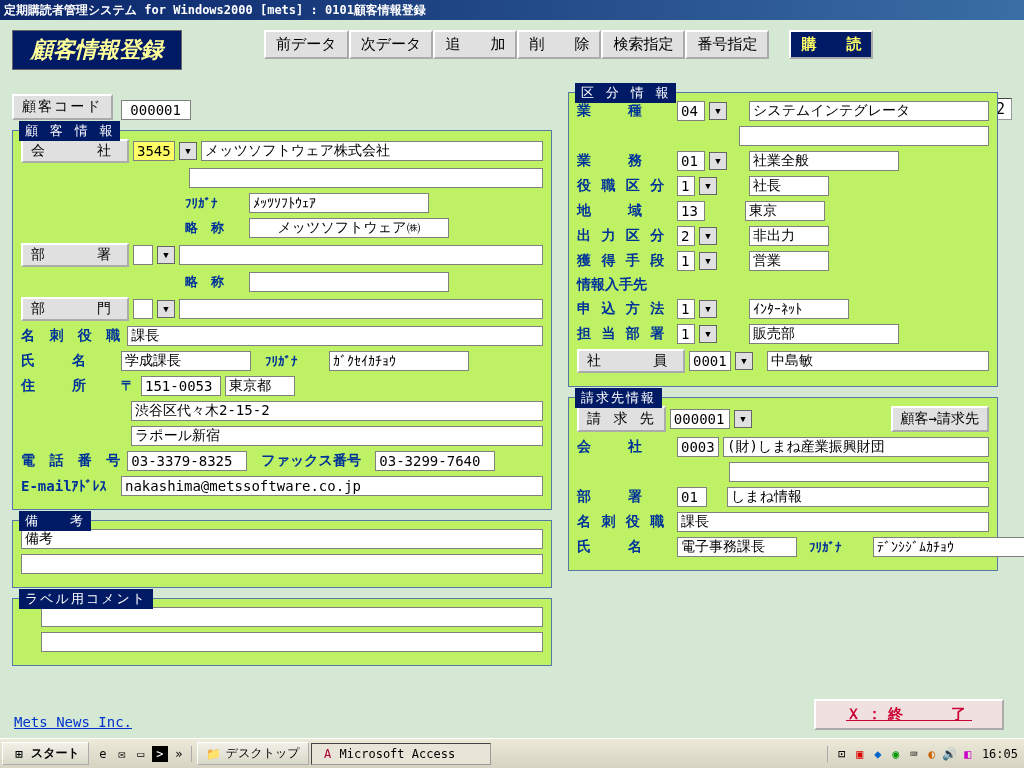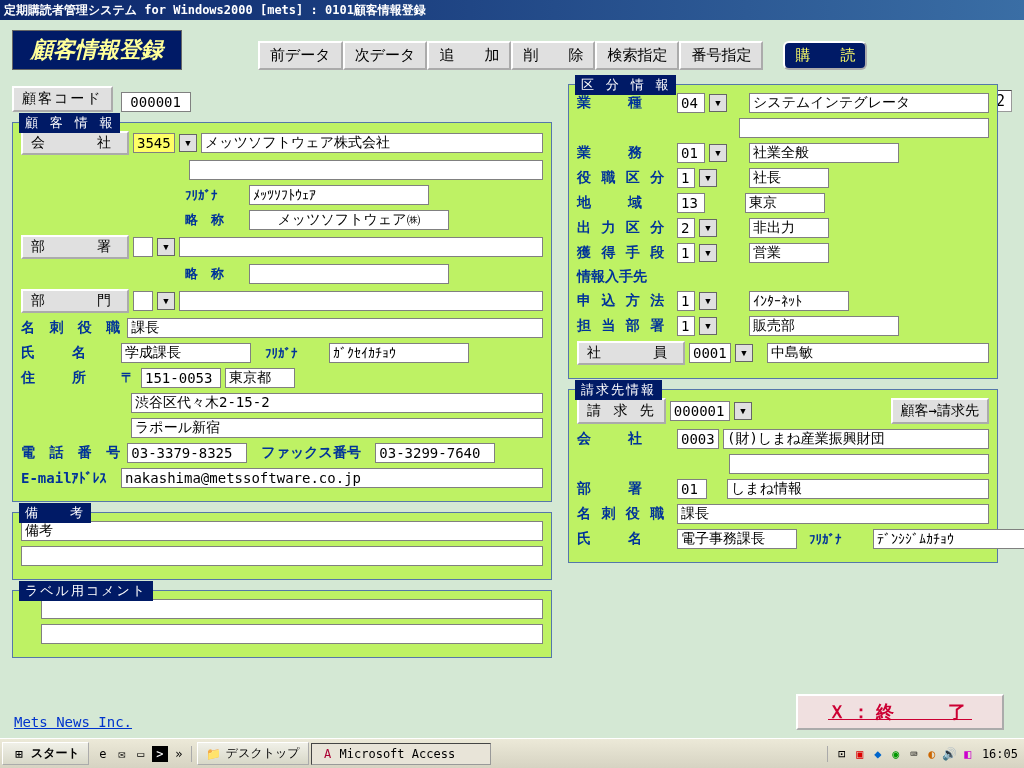--- a/index.html
+++ b/index.html
@@ -1,41 +1,41 @@
 <!DOCTYPE html>
 <html><head>
 <meta charset="utf-8">
 <style>
 * { box-sizing: border-box; margin: 0; padding: 0; font-family: "MS Gothic", "MS PGothic", monospace; }
 body { width: 1024px; height: 768px; background: #d4e8d4; overflow: hidden; position: relative; }
 .titlebar { height: 20px; background: linear-gradient(to right, #0a246a, #3a6ea5); color: #fff; font-size: 12px; line-height: 20px; padding-left: 4px; font-weight: bold; }
 .content { padding: 10px 12px; position: relative; height: 718px; }
-.header-row { display: flex; align-items: flex-end; gap: 6px; margin-bottom: 16px; }
+.header-row { display: flex; align-items: flex-start; gap: 12px; margin-bottom: 24px; }
 .title-box { background: #001a66; color: #ffff99; padding: 4px 18px; font-size: 22px; font-style: italic; font-weight: bold; border: 1px solid #666; font-family: "MS Mincho", serif; }
 .toptoolbar { display: flex; margin-left: 70px; }
 .toolbtn { background: #e0e0e0; border: 2px outset #fff; padding: 3px 10px; font-size: 15px; min-width: 84px; text-align: center; cursor: pointer; }
-.toolbtn.accent { background: #001a66; color: #ffff66; font-weight: normal; margin-left: 20px; padding: 3px 4px; border-radius: 6px; }
+.toolbtn.accent { background: #001a66; color: #ffff66; font-weight: bold; margin-left: 20px; padding: 3px 4px; }
 .row2 { display: flex; align-items: flex-end; margin: 6px 0 10px; }
 .smbtn { background: #e0e0e0; border: 2px outset #fff; padding: 2px 8px; font-size: 14px; cursor: pointer; letter-spacing: 2px; }
 .input, .select, .readonly { background: #fff; border: 1px solid #808080; font-size: 14px; padding: 1px 3px; height: 20px; }
 .bigbtn { background: #e0e0e0; border: 2px outset #fff; padding: 5px 60px; font-size: 15px; font-weight: bold; cursor: pointer; }
 .dates { margin-left: auto; display: flex; gap: 8px; align-items: center; font-size: 15px; color: #003399; font-weight: bold; }
 .dates .val { background: #fff; border: 1px inset #999; padding: 1px 6px; color: #000; font-weight: normal; font-family: monospace; }
 .cols { display: flex; gap: 16px; }
 .leftcol { width: 540px; }
 .rightcol { width: 430px; }
 .group { border: 1px solid #5577aa; padding: 8px; margin-bottom: 10px; position: relative; background: #bef264; }
 .group-title { position: absolute; top: -10px; left: 6px; background: #001a66; color: #fff; font-size: 13px; padding: 1px 6px; letter-spacing: 2px; }
 .fldrow { display: flex; align-items: center; margin-bottom: 5px; gap: 4px; }
 .flabel { color: #003399; font-size: 14px; font-weight: bold; min-width: 96px; letter-spacing: 3px; }
 .flabel.sm { min-width: 60px; font-size: 13px; letter-spacing: 0; }
 .chip { background: #e0e0e0; border: 2px outset #fff; padding: 1px 8px; font-size: 14px; cursor: pointer; letter-spacing: 8px; }
 .dd { background: #e0e0e0; border: 1px solid #666; width: 18px; height: 18px; font-size: 9px; text-align: center; line-height: 16px; cursor: pointer; }
 .footer-link { position: absolute; bottom: 8px; left: 14px; color: #0033cc; text-decoration: underline; font-size: 14px; }
-.exitbtn { position: absolute; right: 20px; bottom: 8px; background: #f0e0e0; border: 2px outset #fff; color: #cc0033; font-weight: bold; padding: 4px 30px; font-size: 18px; text-decoration: underline; letter-spacing: 6px; cursor: pointer; }
+.exitbtn { position: absolute; right: 20px; bottom: 8px; background: #f0e0e0; border: 2px outset #fff; color: #cc0033; font-weight: bold; padding: 4px 30px; font-size: 15px; text-decoration: underline; letter-spacing: 6px; cursor: pointer; }
 .taskbar { position: absolute; bottom: 0; left: 0; right: 0; height: 30px; background: linear-gradient(to bottom, #ece9d8, #d6d3c2); border-top: 1px solid #fff; display: flex; align-items: center; font-size: 12px; }
 .start { background: linear-gradient(to bottom, #f0f0e8, #d8d8c8); border: 1px outset #fff; padding: 2px 8px; font-weight: bold; margin: 2px; display: flex; align-items: center; gap: 4px; }
 .tbitem { background: linear-gradient(to bottom, #f0f0e8, #d8d8c8); border: 1px outset #fff; padding: 2px 8px; margin: 2px 1px; display: flex; align-items: center; gap: 4px; }
 .tbitem.active { border: 1px inset #999; background: #e8e4d8; }
 .qlaunch { display: flex; padding: 0 4px; gap: 3px; border-right: 1px solid #aaa; margin-right: 4px; }
 .tray { margin-left: auto; display: flex; align-items: center; gap: 2px; padding: 0 6px; border-left: 1px solid #aaa; }
 .ico { width: 16px; height: 16px; display: inline-block; font-size: 12px; text-align: center; line-height: 16px; }
 .wide { flex: 1; }
 </style>
 </head>

